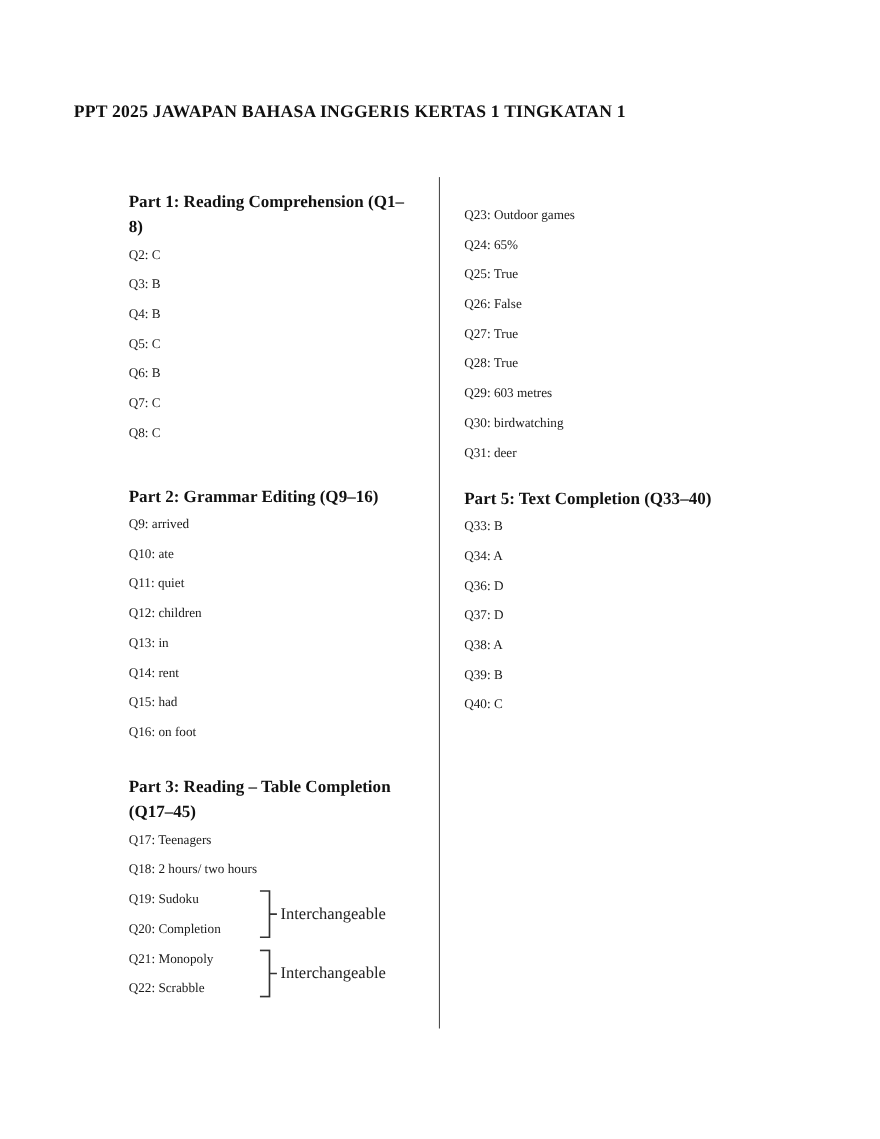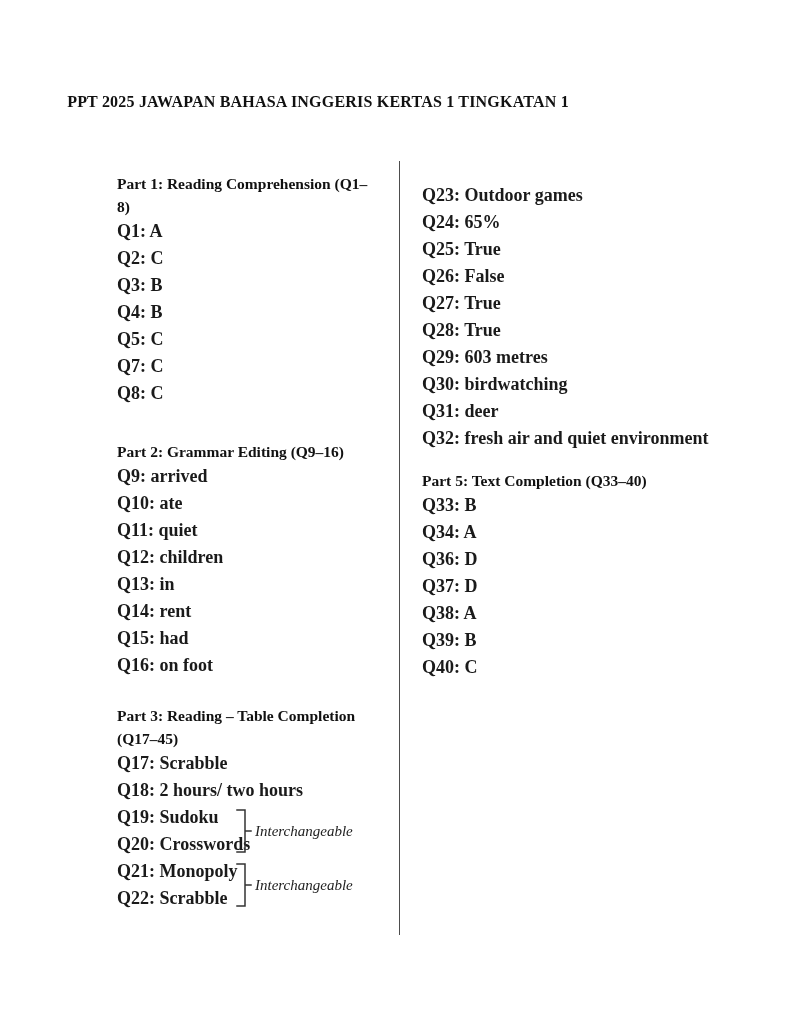--- a/index.html
+++ b/index.html
@@ -55,86 +55,84 @@
     line-height: 23px;
     color: #111;
   }
   .col-left .part-heading { max-width: 262px; }
   .col-right .part-heading { max-width: 272px; }
   .m-part2 { margin-top: 33px; }
   .m-part3 { margin-top: 25px; }
   .m-part4 { margin-top: 18px; }
   .m-part5 { margin-top: 17px; }
   .ans {
-    font-size: 18px;
+    font-size: 12px;
     height: 27px;
     line-height: 27px;
     white-space: nowrap;
-    font-weight: bold;
   }
   .inter-group {
     position: relative;
     height: 54px;
   }
   .bracket {
     position: absolute;
     left: 119px;
     top: 5px;
   }
   .g2 .bracket { left: 119px; }
   .inter-note {
     position: absolute;
     left: 138px;
     top: 0;
     height: 54px;
     display: flex;
     align-items: center;
-    font-style: italic;
     font-size: 15px;
     color: #222;
     white-space: nowrap;
   }
 </style>
 </head>
 <body>
 
 <div class="page">
 
   <div class="doc-title">PPT 2025 JAWAPAN BAHASA INGGERIS KERTAS 1 TINGKATAN 1</div>
 
   <div class="col-divider"></div>
 
   <div class="col col-left">
 
     <div class="part-heading">Part 1: Reading Comprehension (Q1–8)</div>
-    <div class="ans">Q1: A</div>
     <div class="ans">Q2: C</div>
     <div class="ans">Q3: B</div>
     <div class="ans">Q4: B</div>
     <div class="ans">Q5: C</div>
+    <div class="ans">Q6: B</div>
     <div class="ans">Q7: C</div>
     <div class="ans">Q8: C</div>
 
     <div class="part-heading m-part2">Part 2: Grammar Editing (Q9–16)</div>
     <div class="ans">Q9: arrived</div>
     <div class="ans">Q10: ate</div>
     <div class="ans">Q11: quiet</div>
     <div class="ans">Q12: children</div>
     <div class="ans">Q13: in</div>
     <div class="ans">Q14: rent</div>
     <div class="ans">Q15: had</div>
     <div class="ans">Q16: on foot</div>
 
     <div class="part-heading m-part3">Part 3: Reading – Table Completion (Q17–45)</div>
-    <div class="ans">Q17: Scrabble</div>
+    <div class="ans">Q17: Teenagers</div>
     <div class="ans">Q18: 2 hours/ two hours</div>
 
     <div class="inter-group g1">
       <div class="ans">Q19: Sudoku</div>
-      <div class="ans">Q20: Crosswords</div>
+      <div class="ans">Q20: Completion</div>
       <svg class="bracket" width="16" height="44" viewBox="0 0 16 44">
         <path d="M1 1 H9 M9 1 V43 M1 43 H9 M9 22 H15" stroke="#333" stroke-width="1.5" fill="none" stroke-linecap="square"></path>
       </svg>
       <div class="inter-note">Interchangeable</div>
     </div>
 
     <div class="inter-group g2">
       <div class="ans">Q21: Monopoly</div>
       <div class="ans">Q22: Scrabble</div>
       <svg class="bracket" width="16" height="44" viewBox="0 0 16 44">
@@ -150,21 +148,20 @@
     <div class="ans">Q23: Outdoor games</div>
     <div class="ans">Q24: 65%</div>
 
     <div class="ans">Q25: True</div>
     <div class="ans">Q26: False</div>
     <div class="ans">Q27: True</div>
     <div class="ans">Q28: True</div>
     <div class="ans">Q29: 603 metres</div>
     <div class="ans">Q30: birdwatching</div>
     <div class="ans">Q31: deer</div>
-    <div class="ans">Q32: fresh air and quiet environment</div>
 
     <div class="part-heading m-part5">Part 5: Text Completion (Q33–40)</div>
     <div class="ans">Q33: B</div>
     <div class="ans">Q34: A</div>
     <div class="ans">Q36: D</div>
     <div class="ans">Q37: D</div>
     <div class="ans">Q38: A</div>
     <div class="ans">Q39: B</div>
     <div class="ans">Q40: C</div>
 

